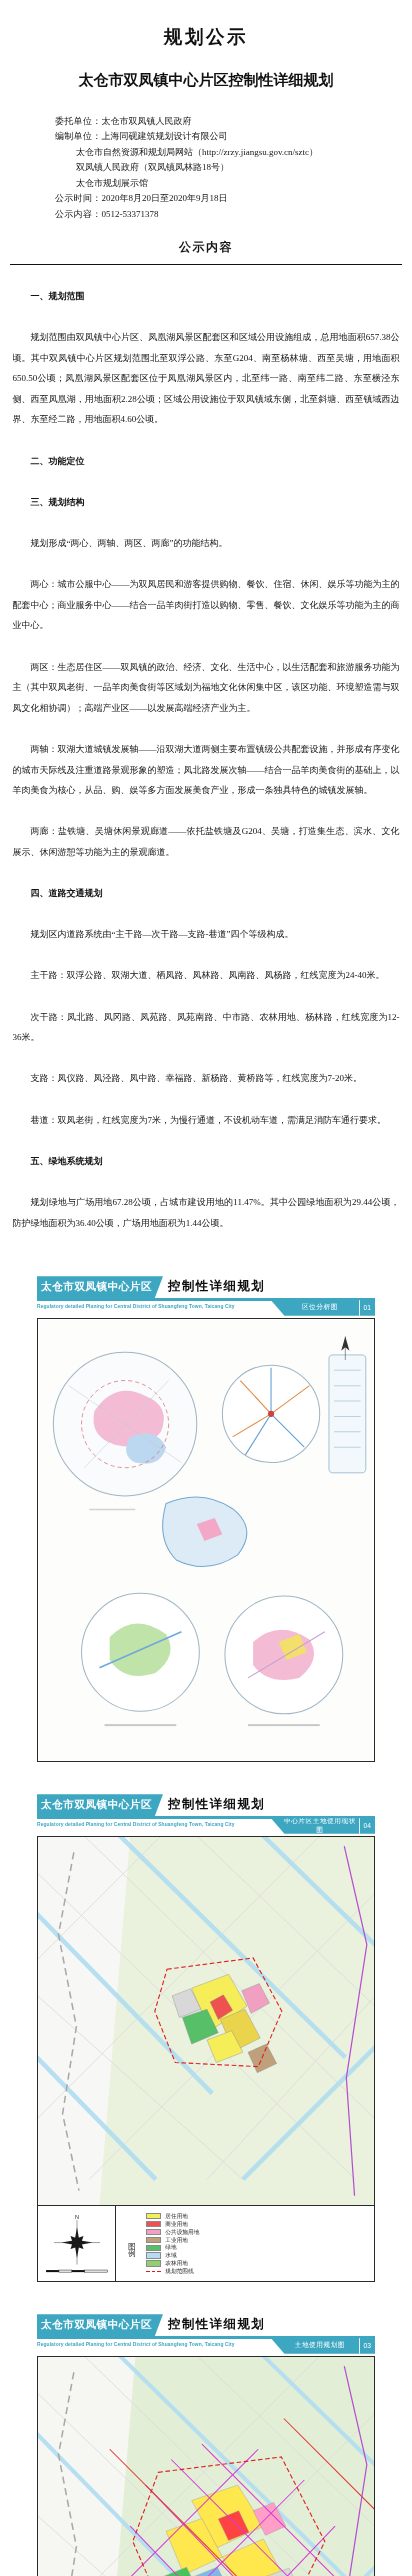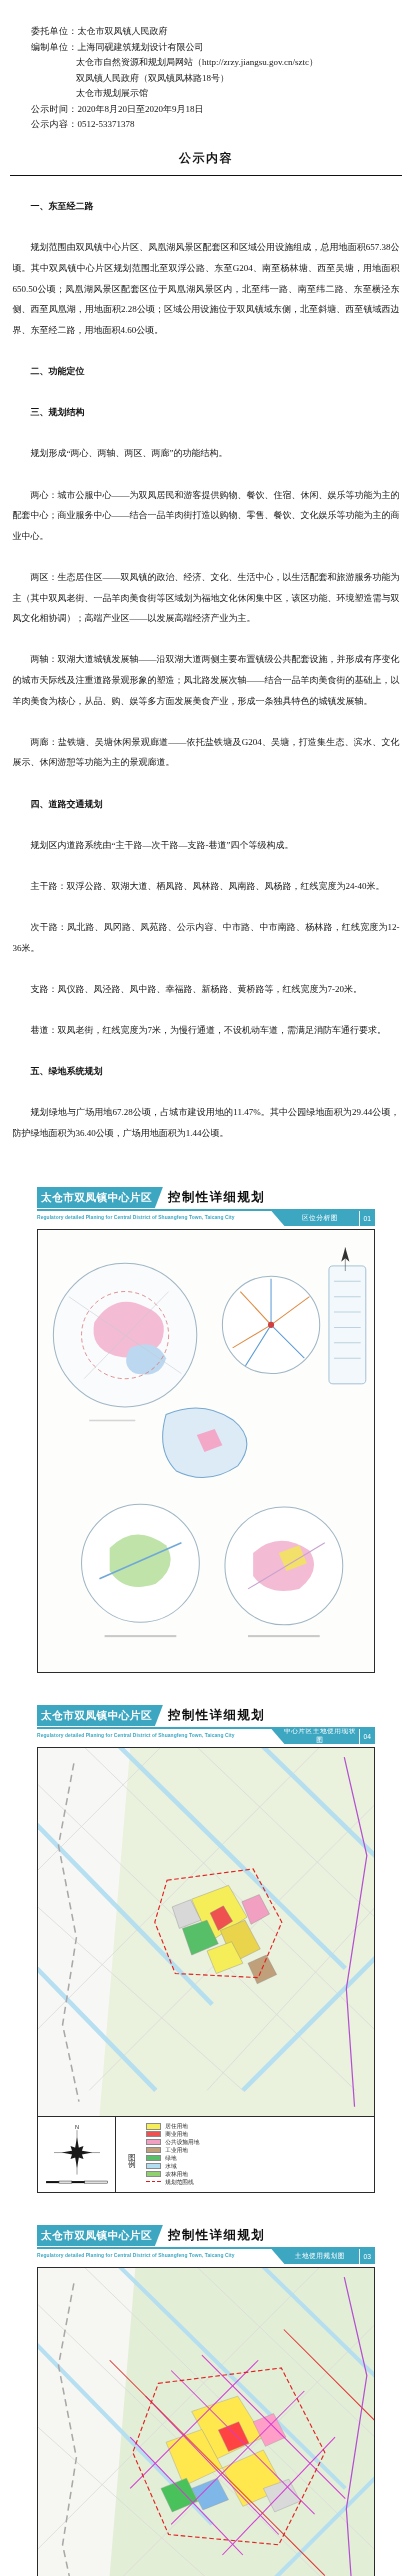--- a/index.html
+++ b/index.html
@@ -6,21 +6,21 @@
   body{width:412px;font-family:"Liberation Sans","DejaVu Sans",sans-serif;color:#1a1a1a;}
   .page{width:412px;overflow:hidden;}
 
   h1.doc-title{margin:24px 0 0;text-align:center;font-size:18.5px;font-weight:bold;letter-spacing:2.6px;color:#111;}
   .subtitle{margin-top:6.2px;text-align:center;font-size:8.2px;letter-spacing:0.5px;color:#222;}
   h2.plan-title{margin:21.6px 0 0;text-align:center;font-size:15px;font-weight:bold;color:#111;}
 
   .meta{margin:24px 0 0 31px;font-family:"Liberation Serif","DejaVu Serif",serif;font-size:9px;line-height:15.5px;color:#161616;}
   .meta-row{white-space:nowrap;}
   .meta-row.cont{padding-left:45px;}
-  .m-label{letter-spacing:0.3px;}
+  .m-label{letter-spacing:0.3px;margin-left:24px;}
 
   .section-heading{margin-top:17px;text-align:center;font-size:12px;font-weight:600;letter-spacing:1.5px;color:#161616;}
   hr.rule{border:none;border-top:1px solid #111;margin:8.2px 10.3px 0;}
 
   .content{margin:2.1px 12.4px 0;font-family:"Liberation Serif","DejaVu Serif",serif;font-size:9px;line-height:20.6px;color:#141414;}
   .content .sec-h{margin:20.6px 0 0;font-size:9px;font-weight:bold;text-indent:2em;}
   .content .para{margin:20.6px 0 0;text-indent:2em;text-align:justify;}
 
   .sheets{margin-top:40px;}
   .sheet{width:338px;margin:0 auto 29px;}
@@ -51,48 +51,50 @@
   .lg-item{display:flex;align-items:center;gap:4.1px;font-size:5.7px;line-height:6.4px;color:#222;white-space:nowrap;}
   .sw{flex:none;box-sizing:border-box;}
   .sw-rect{width:15.5px;height:6.2px;border:0.5px solid #8a8a8a;}
   .sw-dash{width:15.5px;height:1px;}
 </style>
 </head>
 <body>
 
 <div class="page">
 
+  <h1 class="doc-title">规划公示</h1>
+  <h2 class="plan-title">太仓市双凤镇中心片区控制性详细规划</h2>
 
   <div class="meta" id="meta">
       <div class="meta-row"><span class="m-label">委托单位：</span><span class="m-value">太仓市双凤镇人民政府</span></div>
       <div class="meta-row"><span class="m-label">编制单位：</span><span class="m-value">上海同砚建筑规划设计有限公司</span></div>
       <div class="meta-row cont"><span class="m-value">太仓市自然资源和规划局网站（http://zrzy.jiangsu.gov.cn/sztc）</span></div>
       <div class="meta-row cont"><span class="m-value">双凤镇人民政府（双凤镇凤林路18号）</span></div>
       <div class="meta-row cont"><span class="m-value">太仓市规划展示馆</span></div>
       <div class="meta-row"><span class="m-label">公示时间：</span><span class="m-value">2020年8月20日至2020年9月18日</span></div>
       <div class="meta-row"><span class="m-label">公示内容：</span><span class="m-value">0512-53371378</span></div>
     </div>
 
   <div class="section-heading">公示内容</div>
   <hr class="rule">
 
   <div class="content" id="content">
-      <div class="sec-h">一、东至经二路</div>
+      <div class="sec-h">一、规划范围</div>
       <p class="para">规划范围由双凤镇中心片区、凤凰湖风景区配套区和区域公用设施组成，总用地面积657.38公顷。其中双凤镇中心片区规划范围北至双浮公路、东至G204、南至杨林塘、西至吴塘，用地面积650.50公顷；凤凰湖风景区配套区位于凤凰湖风景区内，北至纬一路、南至纬二路、东至横泾东侧、西至凤凰湖，用地面积2.28公顷；区域公用设施位于双凤镇域东侧，北至斜塘、西至镇域西边界、东至经二路，用地面积4.60公顷。</p>
       <div class="sec-h">二、功能定位</div>
       <div class="sec-h">三、规划结构</div>
       <p class="para">规划形成“两心、两轴、两区、两廊”的功能结构。</p>
       <p class="para">两心：城市公服中心——为双凤居民和游客提供购物、餐饮、住宿、休闲、娱乐等功能为主的配套中心；商业服务中心——结合一品羊肉街打造以购物、零售、餐饮、文化娱乐等功能为主的商业中心。</p>
       <p class="para">两区：生态居住区——双凤镇的政治、经济、文化、生活中心，以生活配套和旅游服务功能为主（其中双凤老街、一品羊肉美食街等区域划为福地文化休闲集中区，该区功能、环境塑造需与双凤文化相协调）；高端产业区——以发展高端经济产业为主。</p>
       <p class="para">两轴：双湖大道城镇发展轴——沿双湖大道两侧主要布置镇级公共配套设施，并形成有序变化的城市天际线及注重道路景观形象的塑造；凤北路发展次轴——结合一品羊肉美食街的基础上，以羊肉美食为核心，从品、购、娱等多方面发展美食产业，形成一条独具特色的城镇发展轴。</p>
       <p class="para">两廊：盐铁塘、吴塘休闲景观廊道——依托盐铁塘及G204、吴塘，打造集生态、滨水、文化展示、休闲游憩等功能为主的景观廊道。</p>
       <div class="sec-h">四、道路交通规划</div>
       <p class="para">规划区内道路系统由“主干路—次干路—支路-巷道”四个等级构成。</p>
       <p class="para">主干路：双浮公路、双湖大道、栖凤路、凤林路、凤南路、凤杨路，红线宽度为24-40米。</p>
-      <p class="para">次干路：凤北路、凤冈路、凤苑路、公示内容、中市路、中市南路、杨林路，红线宽度为12-36米。</p>
+      <p class="para">次干路：凤北路、凤冈路、凤苑路、凤苑南路、中市路、农林用地、杨林路，红线宽度为12-36米。</p>
       <p class="para">支路：凤仪路、凤泾路、凤中路、幸福路、新杨路、黄桥路等，红线宽度为7-20米。</p>
       <p class="para">巷道：双凤老街，红线宽度为7米，为慢行通道，不设机动车道，需满足消防车通行要求。</p>
       <div class="sec-h">五、绿地系统规划</div>
       <p class="para">规划绿地与广场用地67.28公顷，占城市建设用地的11.47%。其中公园绿地面积为29.44公顷，防护绿地面积为36.40公顷，广场用地面积为1.44公顷。</p>
     </div>
 
   <div class="sheets">
 
     <section class="sheet">
       <div class="sheet-header">

